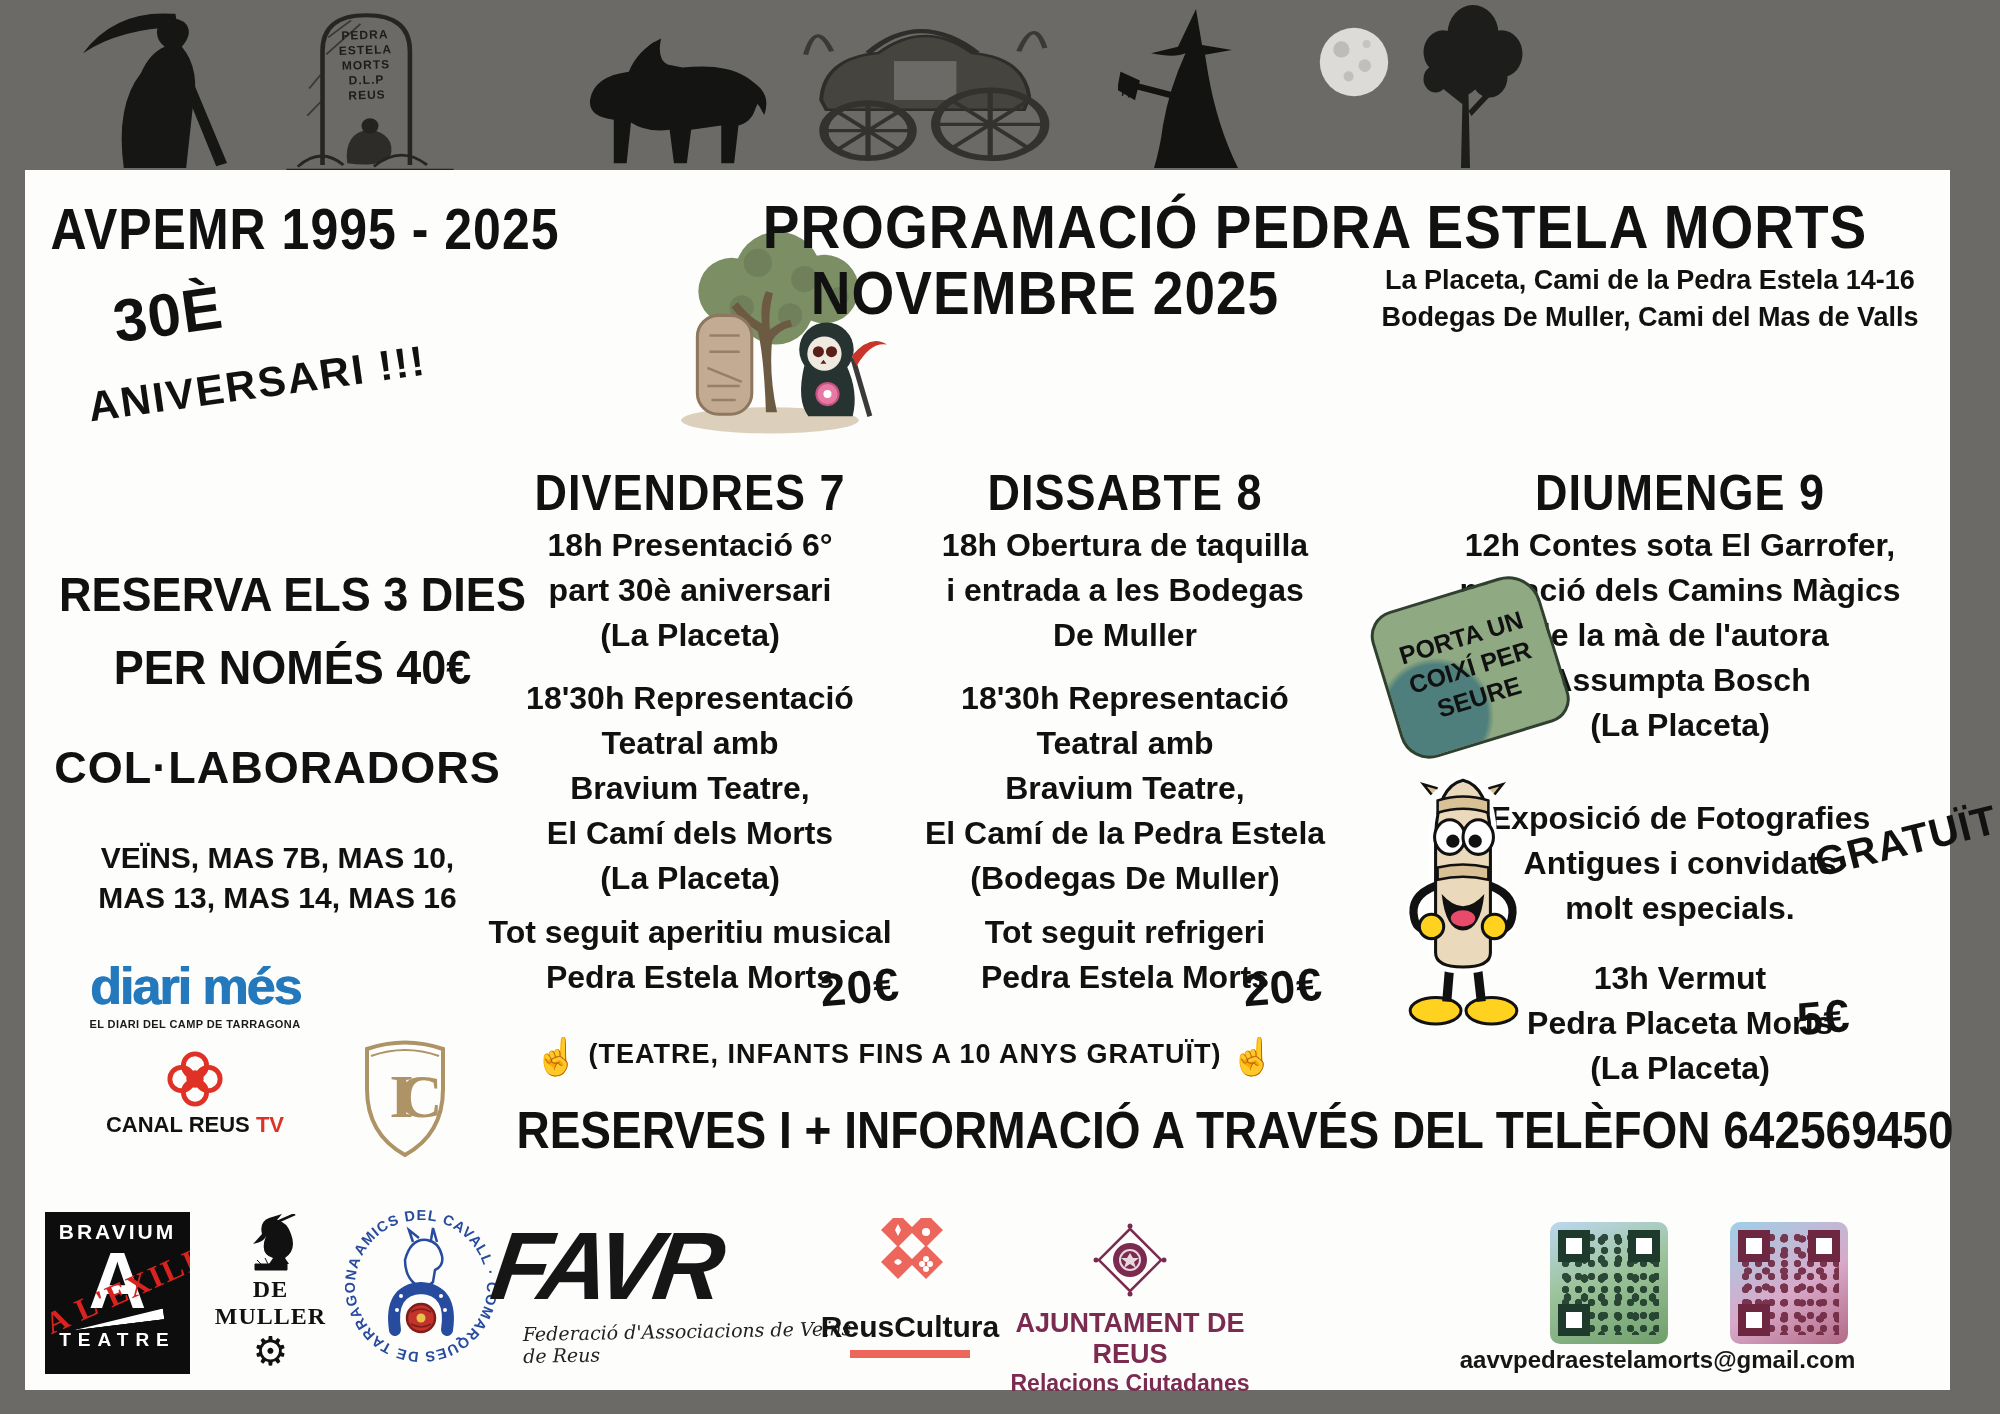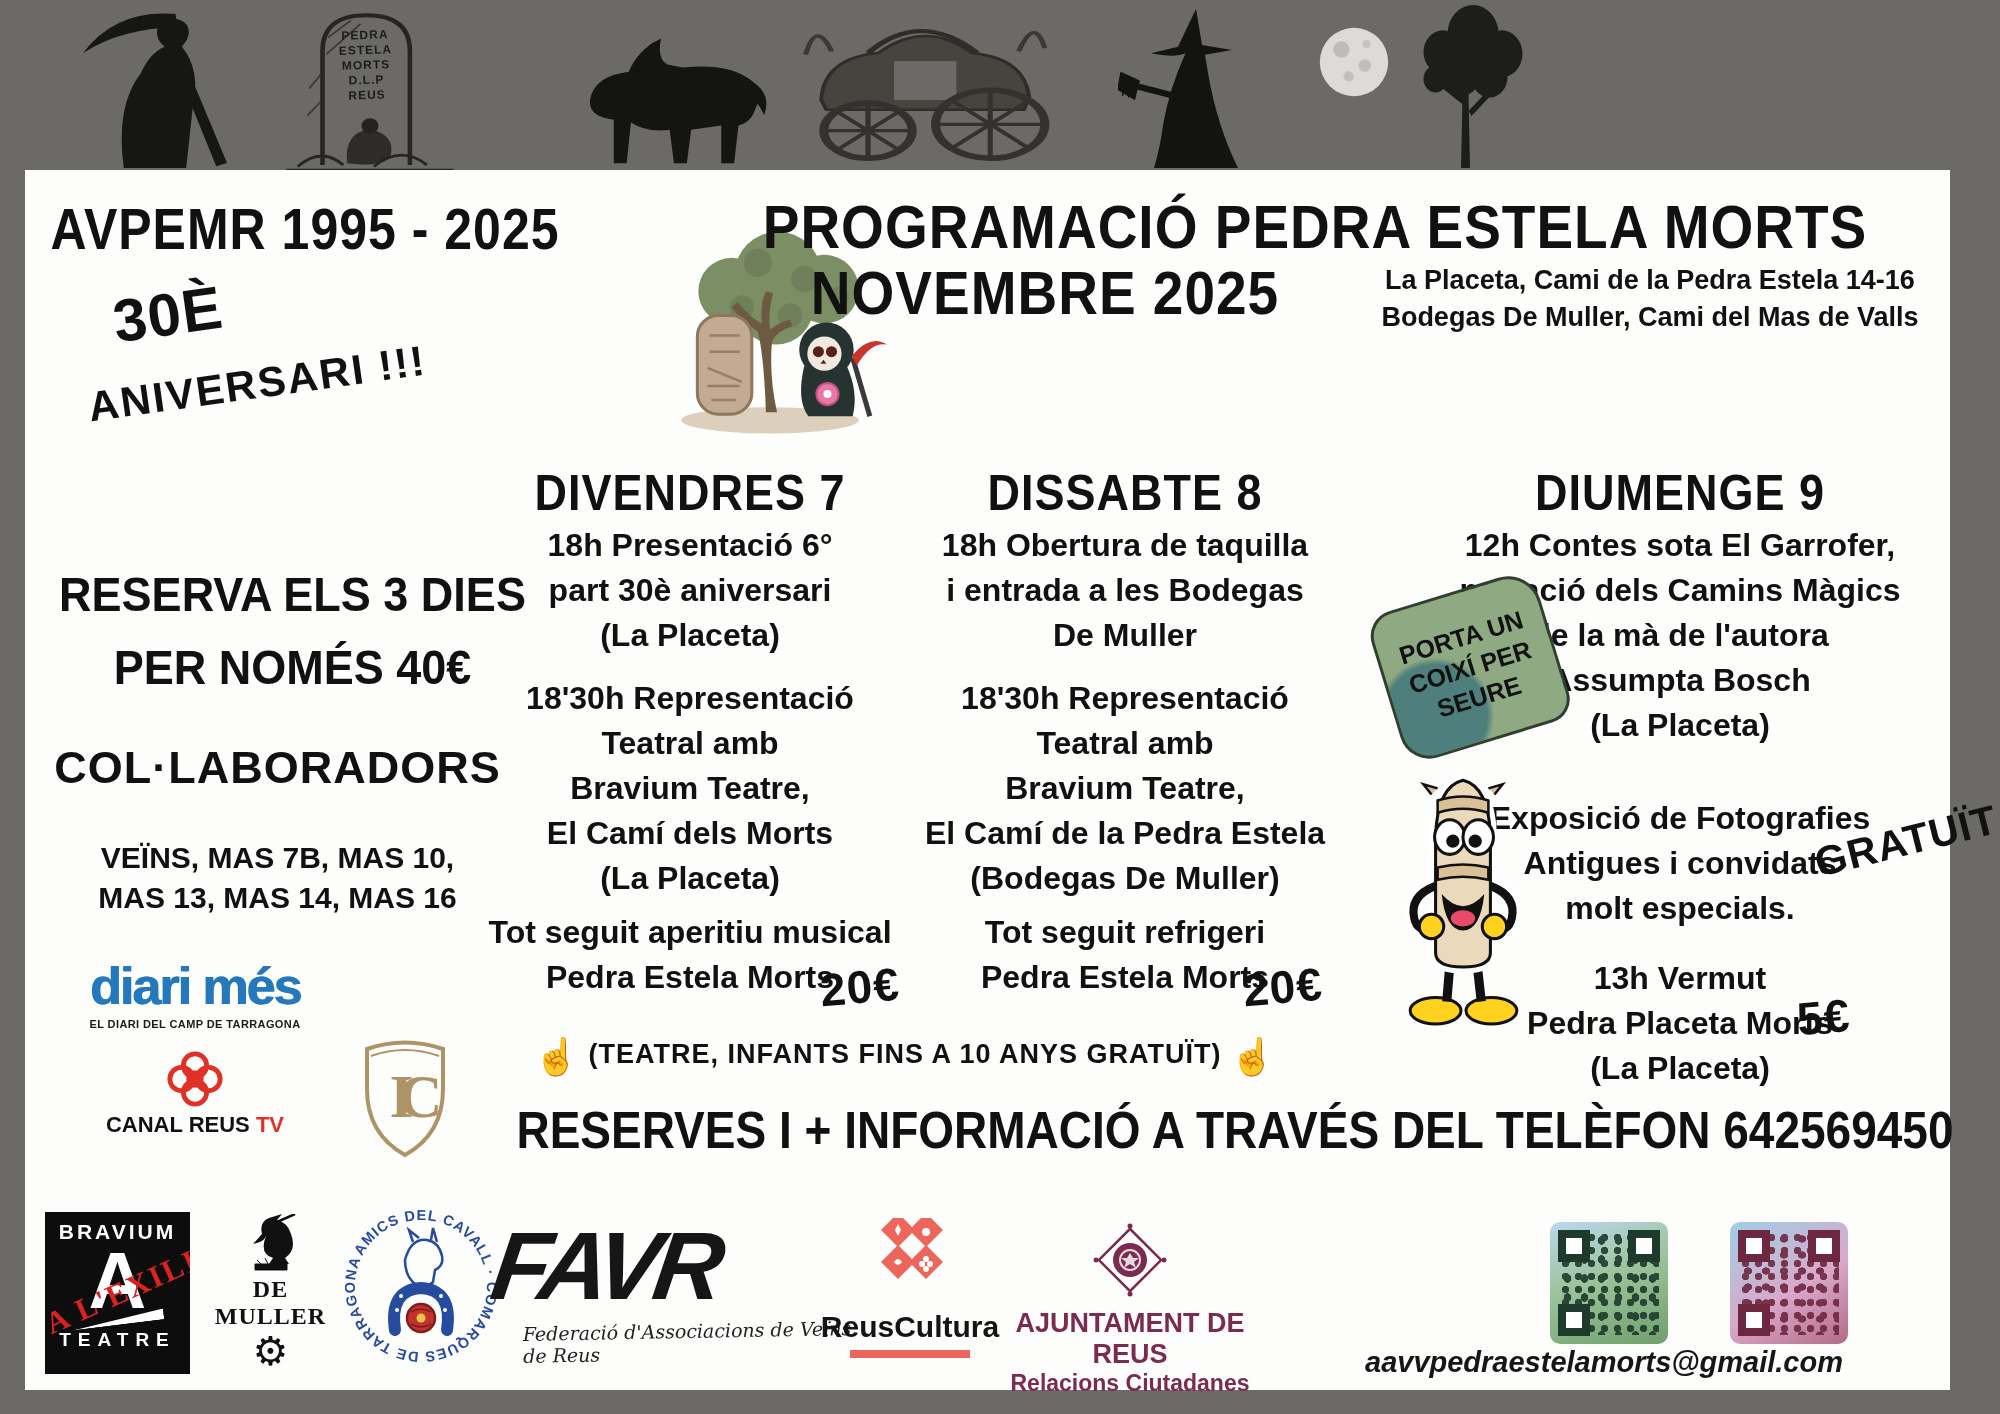--- a/index.html
+++ b/index.html
@@ -89,21 +89,21 @@
   .qr1{left:1525px;top:1052px;background:linear-gradient(160deg,#bcd8ef 0%,#9cc39b 45%,#6f9f6b 100%);}
   .qr2{left:1705px;top:1052px;background:linear-gradient(150deg,#9fd0e8 0%,#d8a9c9 55%,#b26a86 100%);}
   .mods{position:absolute;inset:9px;opacity:.9;}
   .qr1 .mods{background-image:radial-gradient(#1e3a2c 38%,transparent 42%),radial-gradient(#1e3a2c 30%,transparent 34%);
              background-size:13px 13px,17px 19px;}
   .qr2 .mods{background-image:radial-gradient(#6e2740 38%,transparent 42%),radial-gradient(#6e2740 30%,transparent 34%);
              background-size:13px 13px,18px 16px;}
   .f{position:absolute;width:16px;height:16px;background:#fff;}
   .qr1 .f{border:8px solid #1e3a2c;} .qr2 .f{border:8px solid #6e2740;}
   .f.tl{left:8px;top:8px;} .f.tr{right:8px;top:8px;} .f.bl{left:8px;bottom:8px;}
-  .email{left:1340px;top:1176px;width:585px;font-size:29px;font-weight:bold;color:#161616;font-style:italic;}
+  .email{left:1340px;top:1176px;width:585px;text-align:center;font-size:24px;font-weight:bold;color:#161616;}
 </style>
 </head>
 <body>
 
 <div class="poster">
 
   <div class="banner">
     <svg style="left:55px;top:4px;" width="215" height="164" viewBox="0 0 100 100" preserveAspectRatio="none">
       <path d="M54,6 Q28,4 13,30 Q30,15 57,14 L56,6 Z" fill="#161614"></path>
       <path d="M52,9 L80,97 L75,99 L48,12 Z" fill="#161614"></path>

